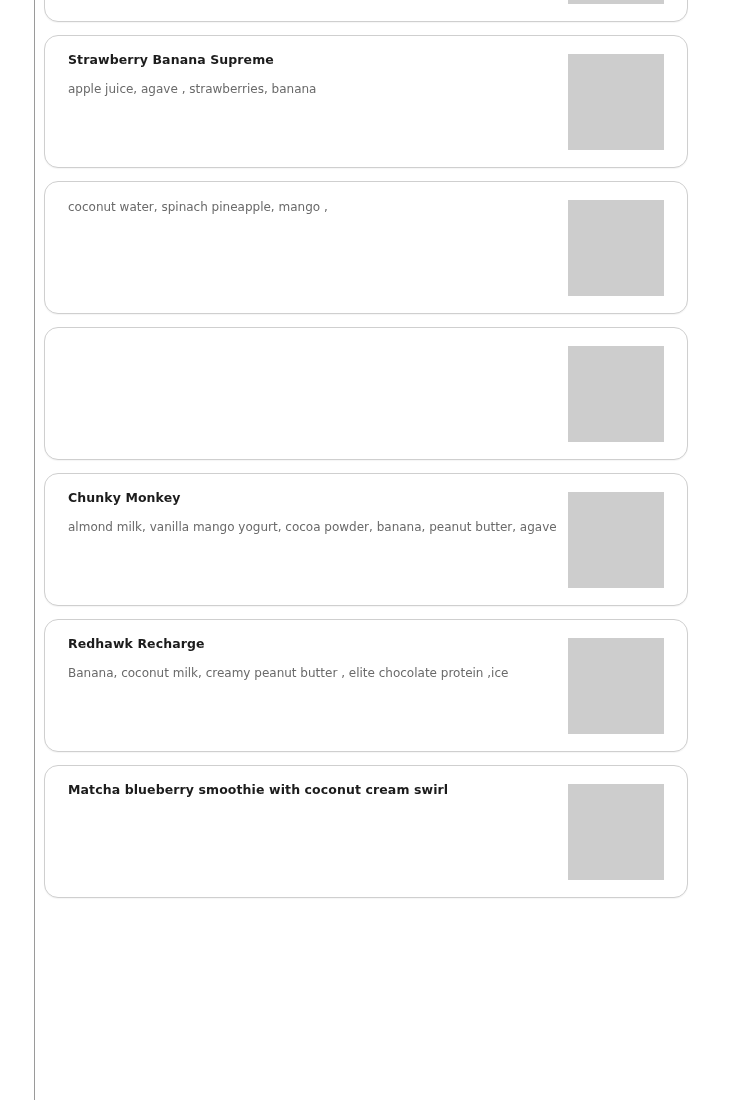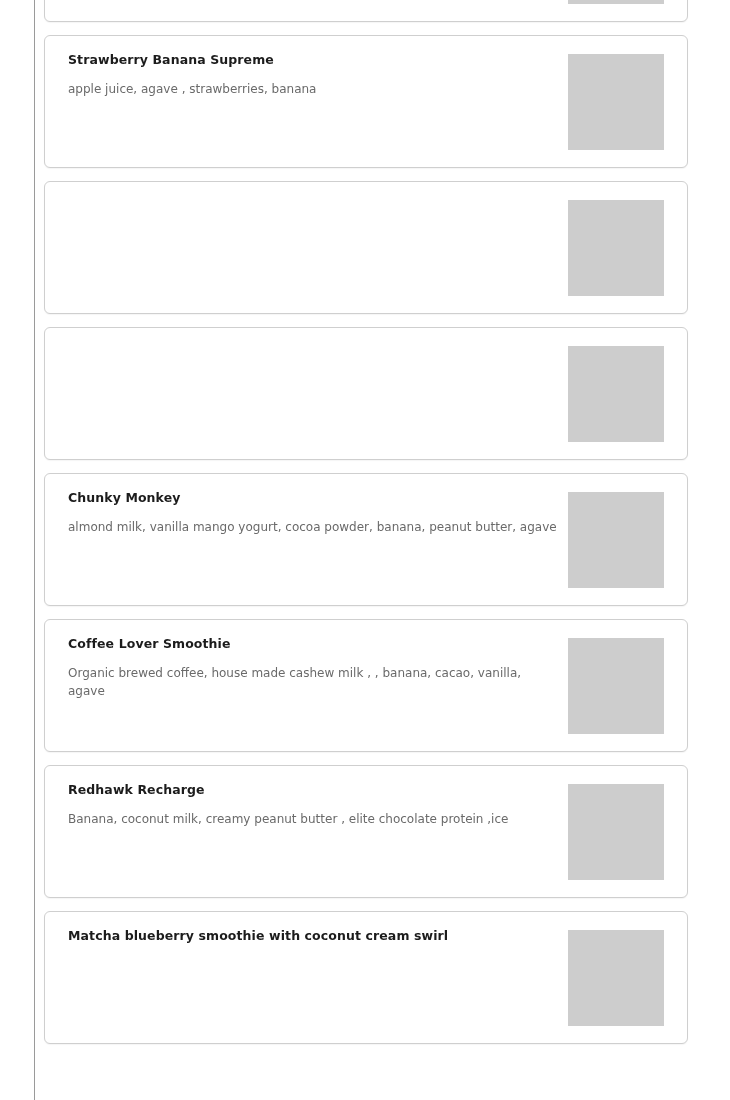--- a/index.html
+++ b/index.html
@@ -38,21 +38,21 @@
   }
 
   .menu-card {
     position: relative;
     box-sizing: border-box;
     width: 644px;
     height: 133px;
     margin-bottom: 13px;
     background: #ffffff;
     border: 1px solid #cfcfcf;
-    border-radius: 6px;
+    border-radius: 14px;
     box-shadow: 0 1px 1px rgba(0,0,0,0.045);
   }
 
   .card-body {
     position: absolute;
     left: 23px;
     top: 16px;
     width: 500px;
   }
 
@@ -104,45 +104,39 @@
       <div class="card-body">
         <div class="card-title">Strawberry Banana Supreme</div>
         <div class="card-desc">apple juice, agave , strawberries, banana</div>
       </div>
       <div class="card-thumb"></div>
     </div>
 
 
     <div class="menu-card">
       <div class="card-body">
+        <div class="card-desc">coconut water, spinach pineapple, mango ,</div>
       </div>
       <div class="card-thumb"></div>
     </div>
 
     <div class="menu-card">
       <div class="card-body">
       </div>
       <div class="card-thumb"></div>
     </div>
 
     <div class="menu-card">
       <div class="card-body">
         <div class="card-title">Chunky Monkey</div>
         <div class="card-desc">almond milk, vanilla mango yogurt, cocoa powder, banana, peanut butter, agave</div>
       </div>
       <div class="card-thumb"></div>
     </div>
 
-    <div class="menu-card">
-      <div class="card-body">
-        <div class="card-title">Coffee Lover Smoothie</div>
-        <div class="card-desc">Organic brewed coffee, house made cashew milk , , banana, cacao, vanilla, agave</div>
-      </div>
-      <div class="card-thumb"></div>
-    </div>
 
     <div class="menu-card">
       <div class="card-body">
         <div class="card-title">Redhawk Recharge</div>
         <div class="card-desc">Banana, coconut milk, creamy peanut butter , elite chocolate protein ,ice</div>
       </div>
       <div class="card-thumb"></div>
     </div>
 
     <div class="menu-card">

